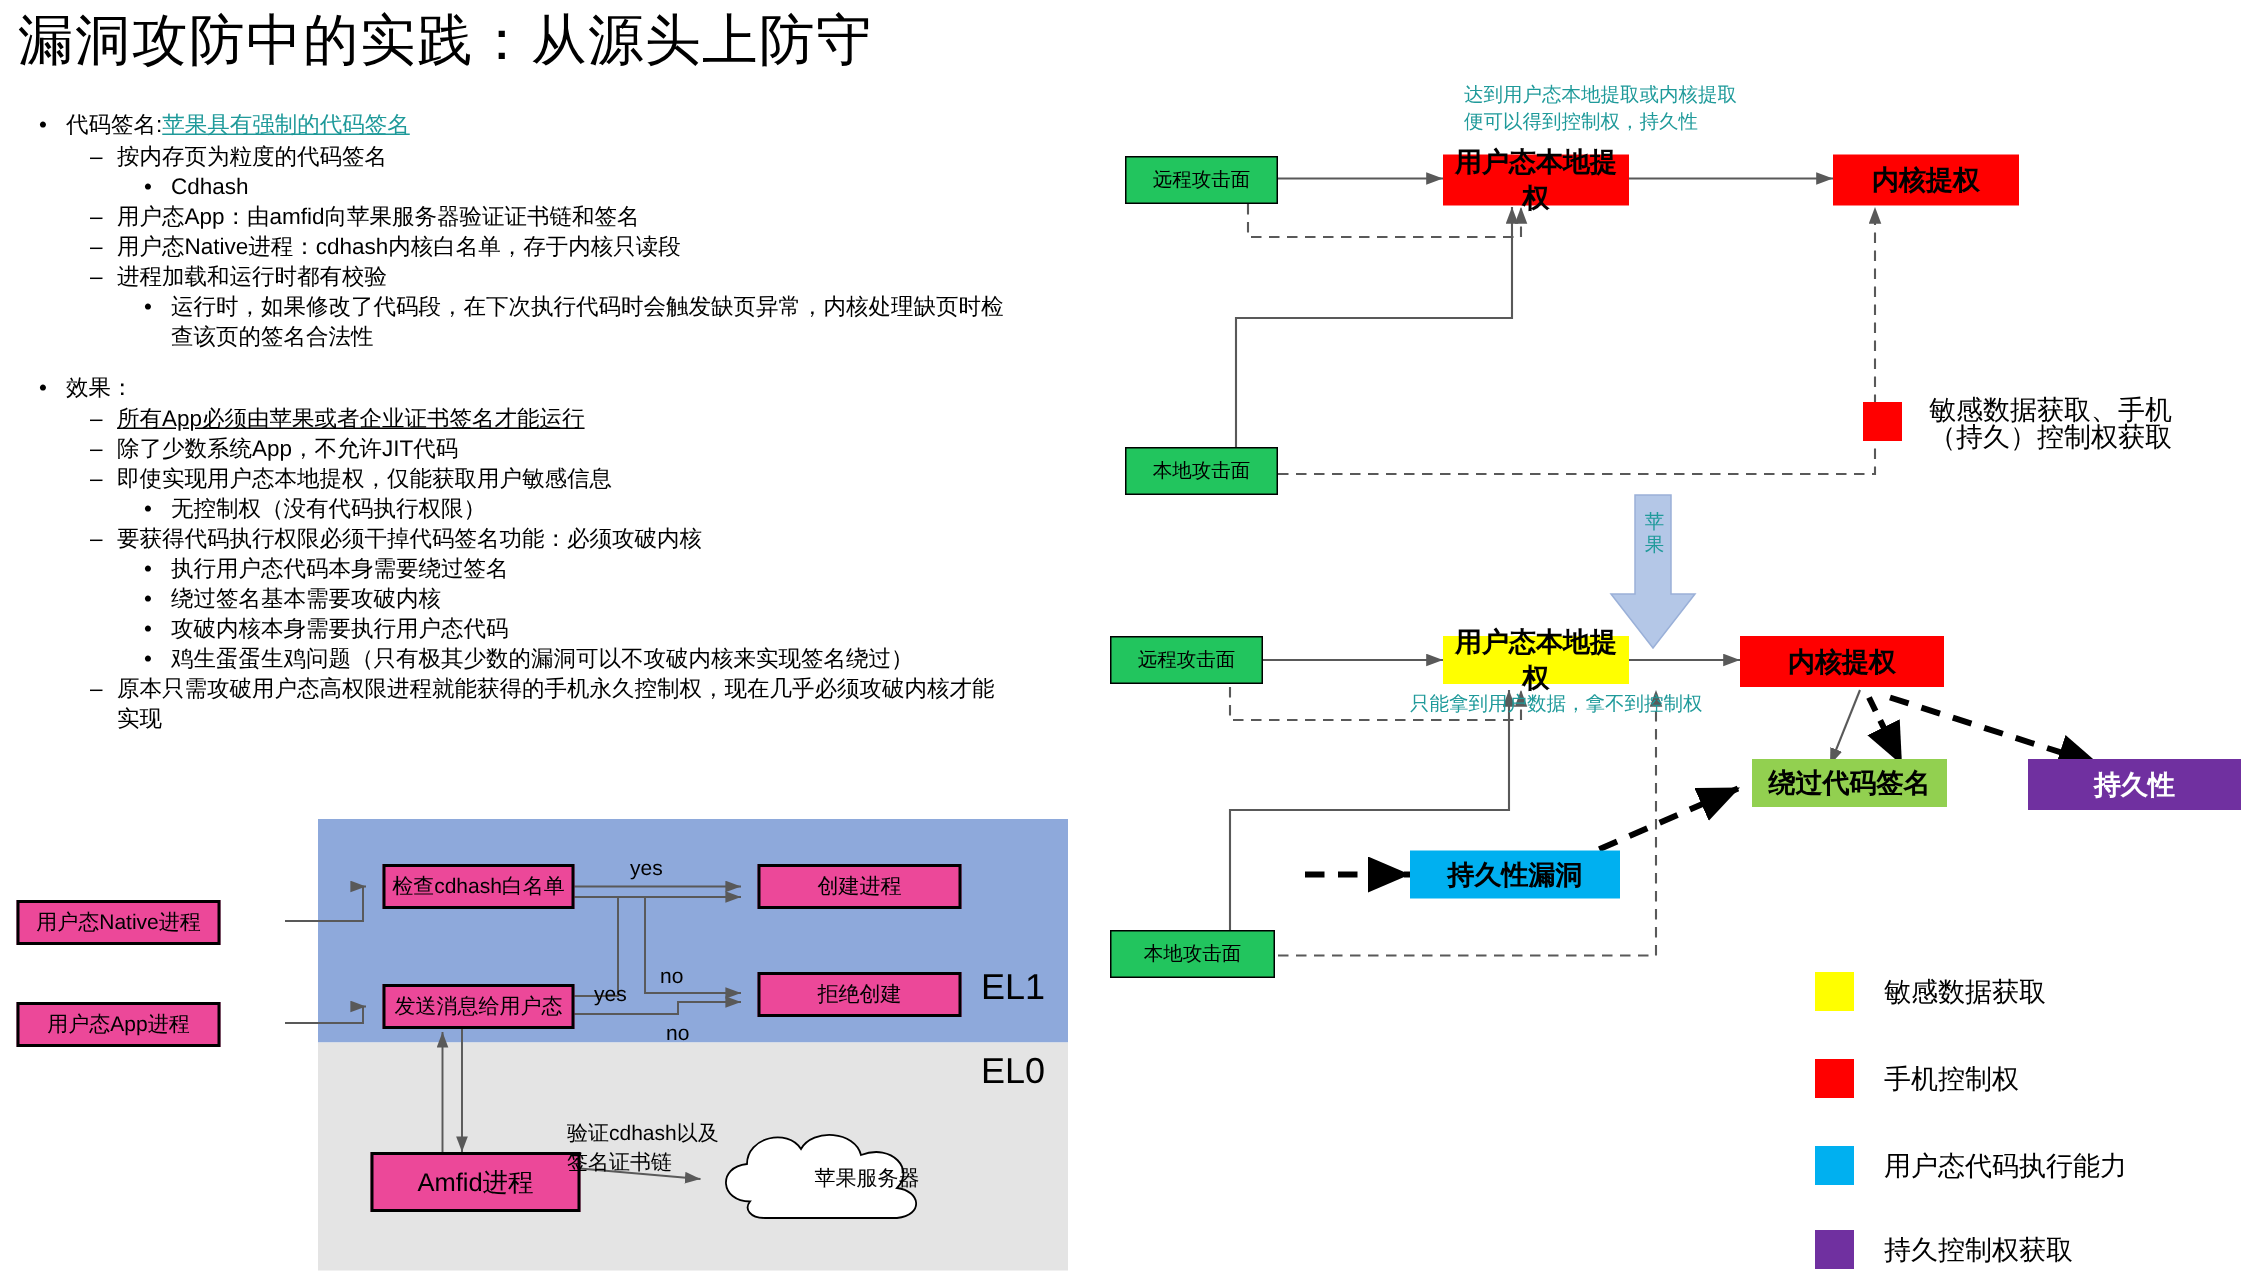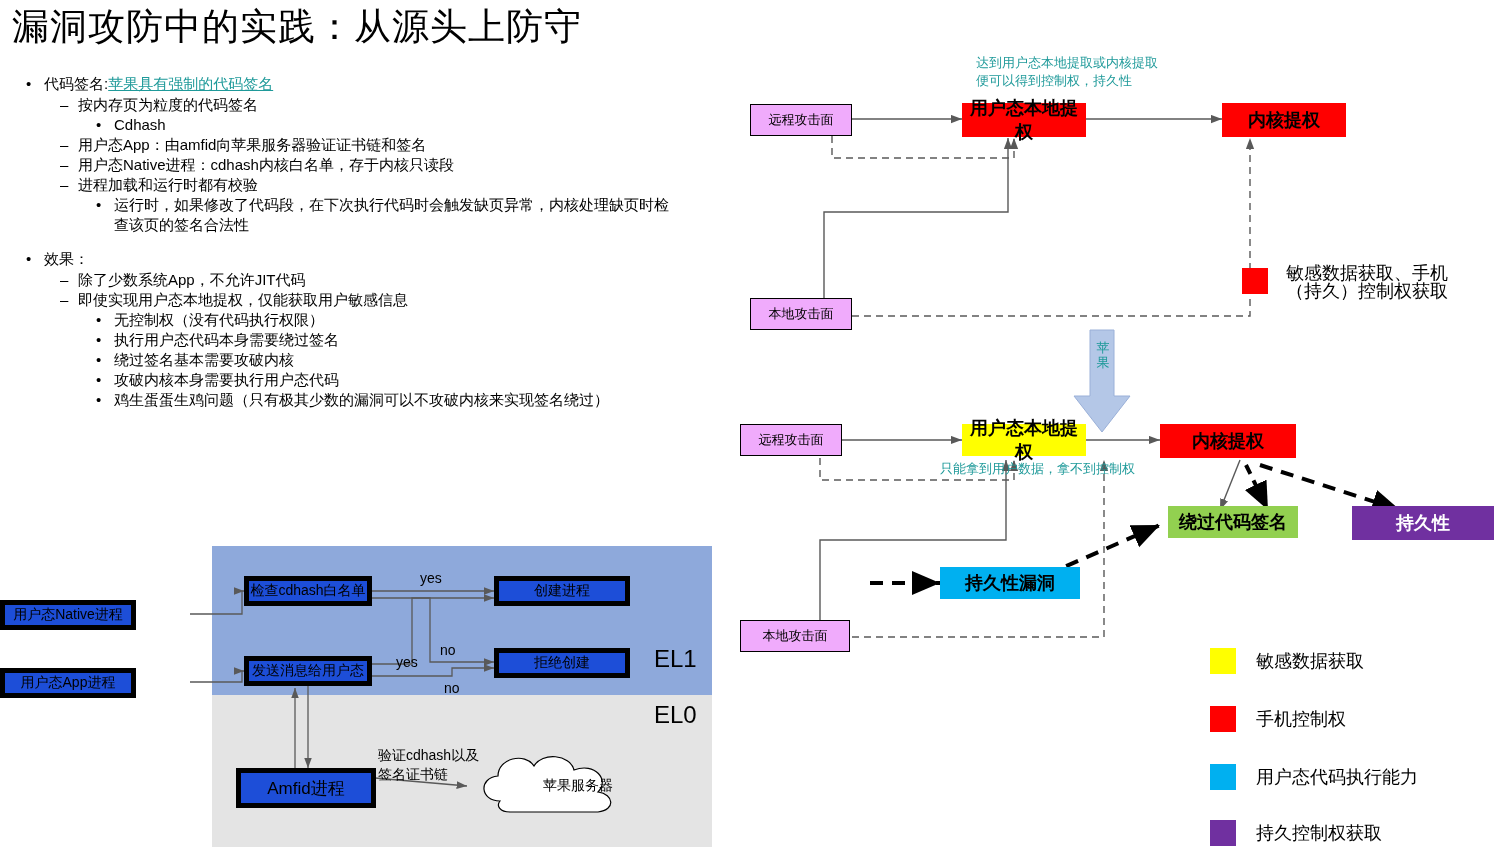--- a/index.html
+++ b/index.html
@@ -41,36 +41,36 @@
   .ind3{margin-left:68px;}
   .rowline{white-space:nowrap;}
 
   
   .flow{position:absolute;left:212px;top:546px;width:500px;height:301px;}
   .flow .el1band{position:absolute;left:0;top:0;width:500px;height:149px;background:#8ea9db;}
   .flow .el0band{position:absolute;left:0;top:149px;width:500px;height:152px;background:#e4e4e4;}
   .flow .lbl-el1{position:absolute;left:442px;top:99px;font-size:24px;}
   .flow .lbl-el0{position:absolute;left:442px;top:155px;font-size:24px;}
   .box{
-    position:absolute;background:#1d4ed8;border:5px solid #000000;
+    position:absolute;background:#ec4899;border:2px solid #000000;
     display:flex;align-items:center;justify-content:center;
-    font-size:14px;text-align:center;box-sizing:border-box;
+    font-size:14px;text-align:center;box-sizing:border-box;margin-left:11px;
   }
   .lbl{position:absolute;font-size:14px;}
   svg.conn{position:absolute;left:0;top:0;overflow:visible;}
 
   
   .right{position:absolute;left:740px;top:40px;width:764px;height:807px;}
   .nodebox{
     position:absolute;display:flex;align-items:center;justify-content:center;
     font-size:18px;font-weight:bold;text-align:center;box-sizing:border-box;
   }
   .plainbox{
     position:absolute;display:flex;align-items:center;justify-content:center;
-    background:#f0abfc;border:1px solid #000;font-size:13px;text-align:center;box-sizing:border-box;
+    background:#22c55e;border:1px solid #000;font-size:13px;text-align:center;box-sizing:border-box;
   }
   .note{position:absolute;font-size:13px;color:#1f9a9a;line-height:18px;}
   .sw{position:absolute;width:26px;height:26px;}
   .lgtext{position:absolute;font-size:18px;line-height:18px;}
   .applelabel{position:absolute;font-size:13px;color:#1f9a9a;line-height:15px;text-align:center;}
 </style>
 </head>
 <body>
 
 <div class="slide">
@@ -109,45 +109,57 @@
       <span class="txt">运行时，如果修改了代码段，在下次执行代码时会触发缺页异常，内核处理缺页时检查该页的签名合法性</span>
     </div>
 
     <div class="lv1 rowline" style="margin-top:14px;">
       <span class="bl b-dot"></span>
       <span class="txt">效果：</span>
     </div>
 
     <div class="lv2 ind2">
       <span class="bl b-dash"></span>
+      <span class="txt uline">所有App必须由苹果或者企业证书签名才能运行</span>
+    </div>
+    <div class="lv2 ind2">
+      <span class="bl b-dash"></span>
       <span class="txt">除了少数系统App，不允许JIT代码</span>
     </div>
     <div class="lv2 ind2">
       <span class="bl b-dash"></span>
       <span class="txt">即使实现用户态本地提权，仅能获取用户敏感信息</span>
     </div>
     <div class="lv3 ind3">
       <span class="bl b-sq"></span>
       <span class="txt">无控制权（没有代码执行权限）</span>
     </div>
+    <div class="lv2 ind2">
+      <span class="bl b-dash"></span>
+      <span class="txt">要获得代码执行权限必须干掉代码签名功能：必须攻破内核</span>
+    </div>
     <div class="lv3 ind3">
       <span class="bl b-sq"></span>
       <span class="txt">执行用户态代码本身需要绕过签名</span>
     </div>
     <div class="lv3 ind3">
       <span class="bl b-sq"></span>
       <span class="txt">绕过签名基本需要攻破内核</span>
     </div>
     <div class="lv3 ind3">
       <span class="bl b-sq"></span>
       <span class="txt">攻破内核本身需要执行用户态代码</span>
     </div>
     <div class="lv3 ind3" style="width:600px;">
       <span class="bl b-sq"></span>
       <span class="txt">鸡生蛋蛋生鸡问题（只有极其少数的漏洞可以不攻破内核来实现签名绕过）</span>
+    </div>
+    <div class="lv2 ind2" style="width:585px;">
+      <span class="bl b-dash"></span>
+      <span class="txt">原本只需攻破用户态高权限进程就能获得的手机永久控制权，现在几乎必须攻破内核才能实现</span>
     </div>
   </div>
 
   <div class="flow">
     <div class="el1band"></div>
     <div class="el0band"></div>
     <div class="lbl-el1">EL1</div>
     <div class="lbl-el0">EL0</div>
 
     <svg class="conn" width="500" height="301">

